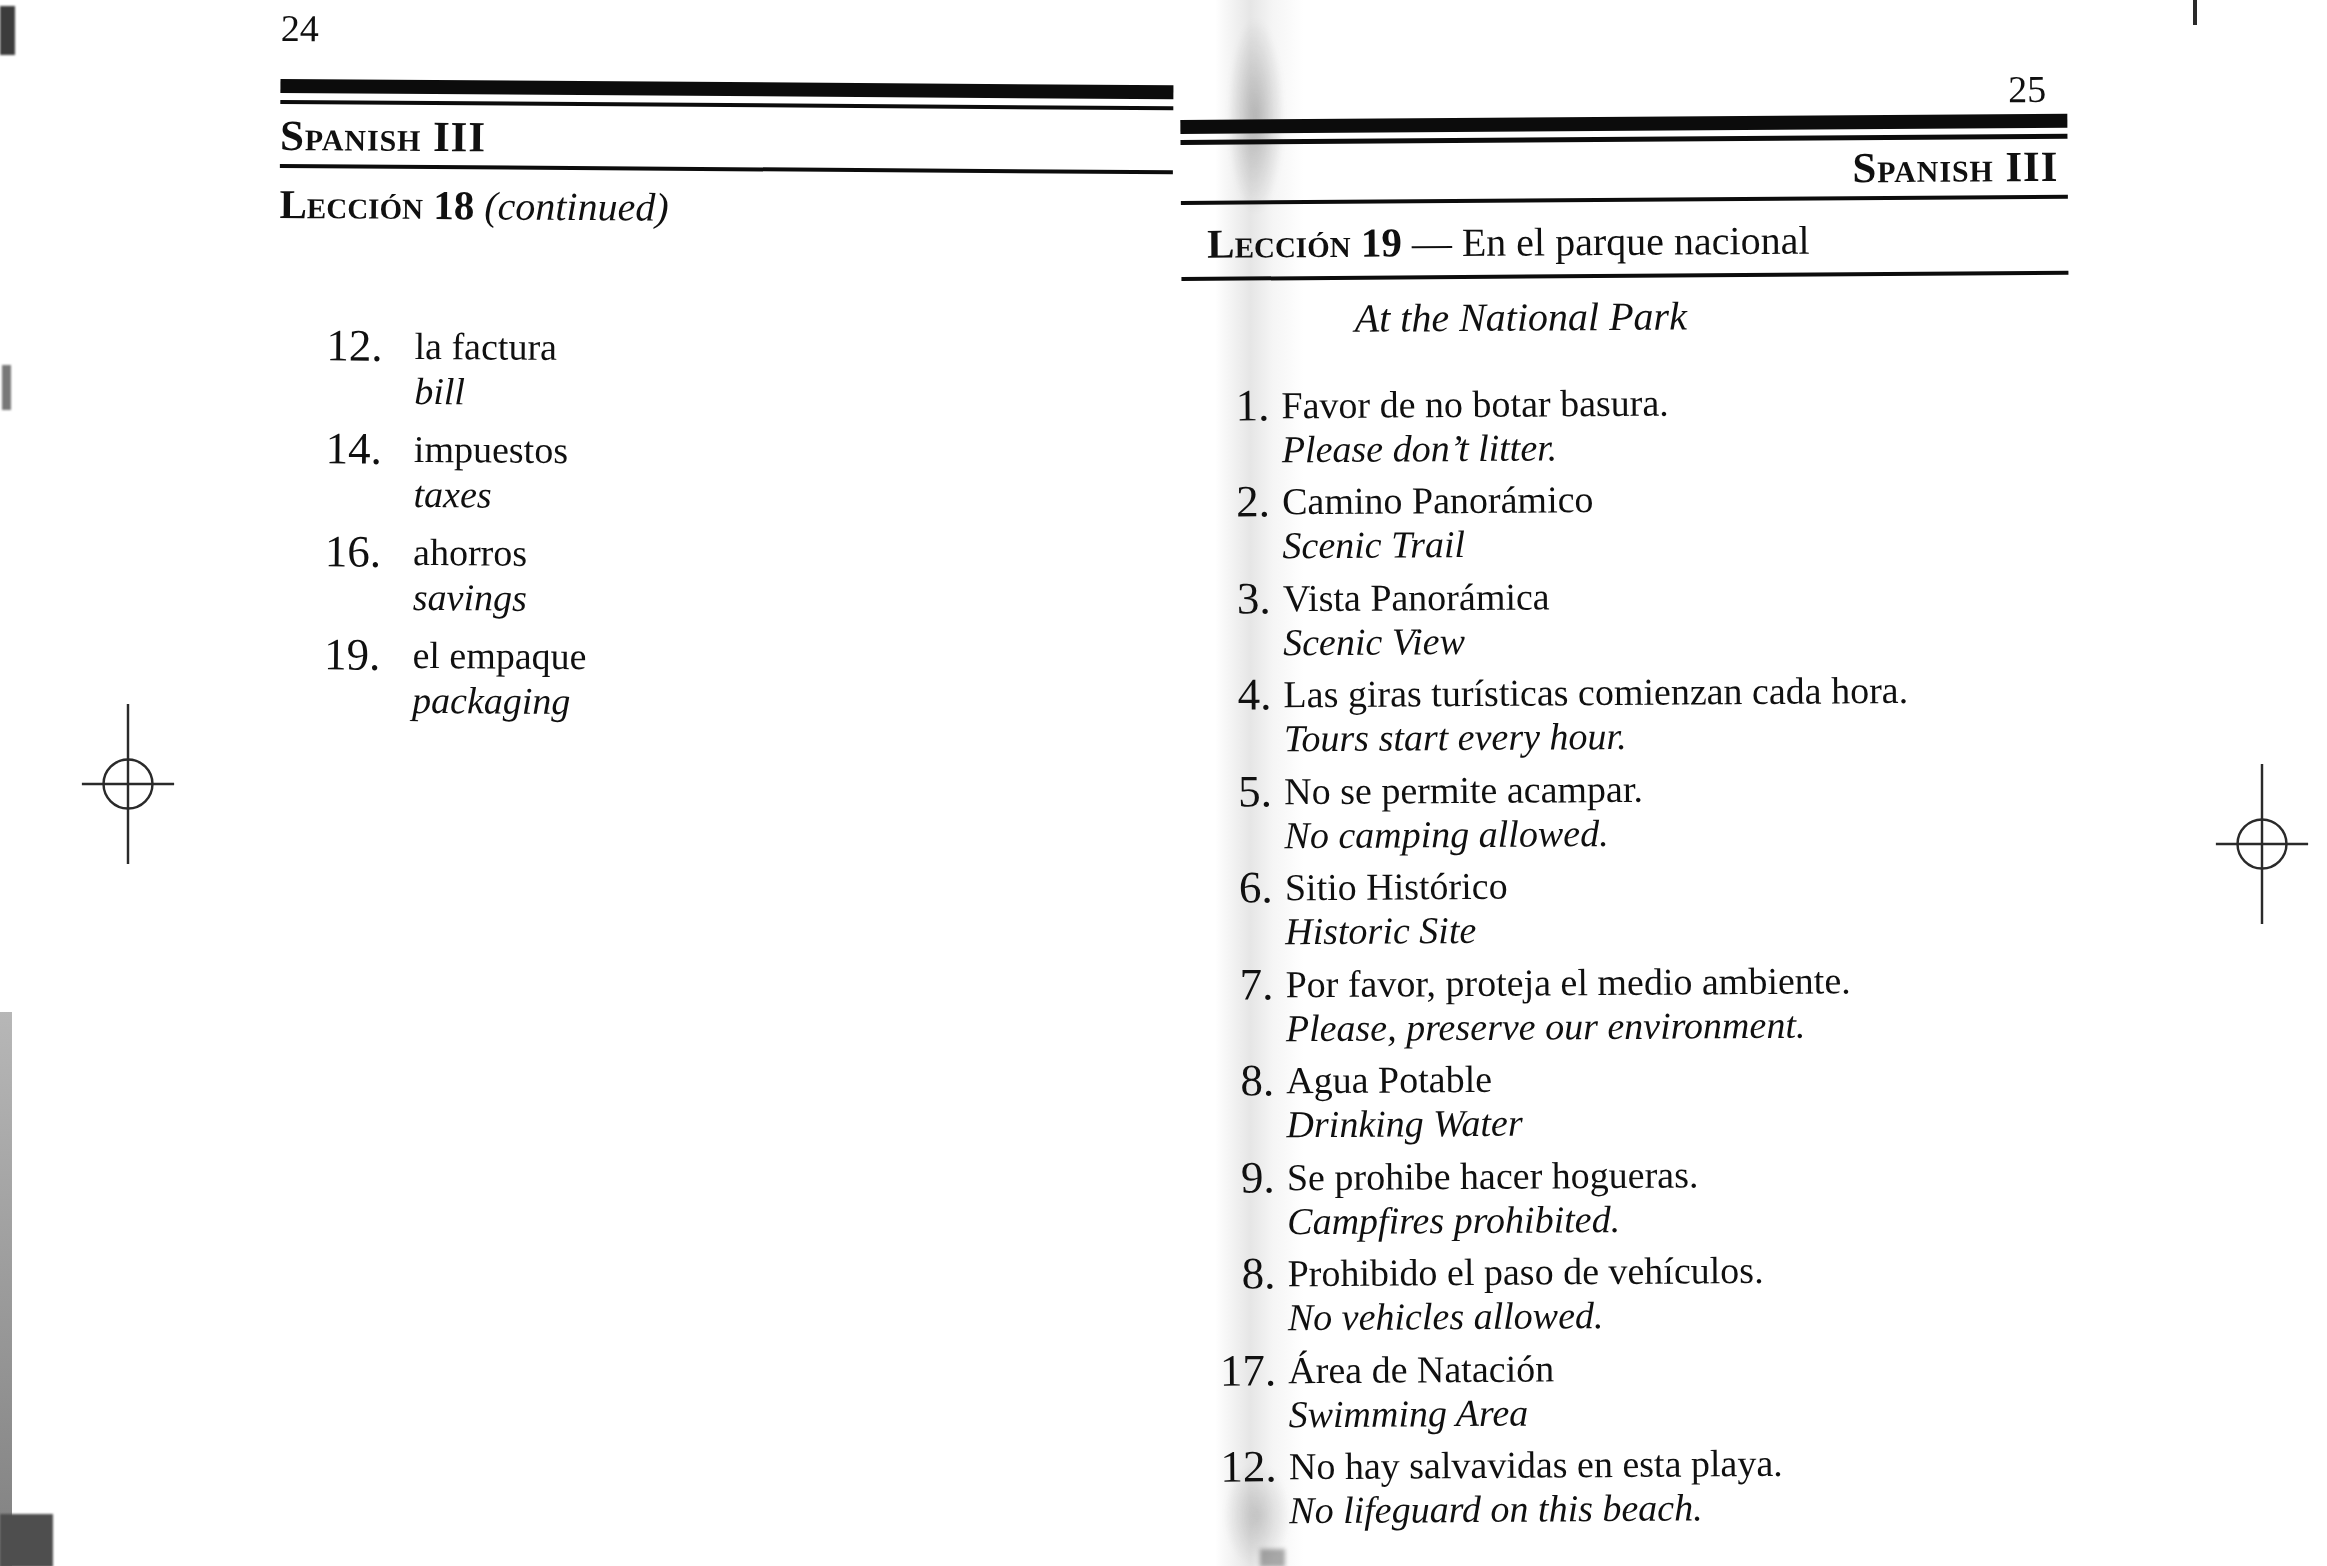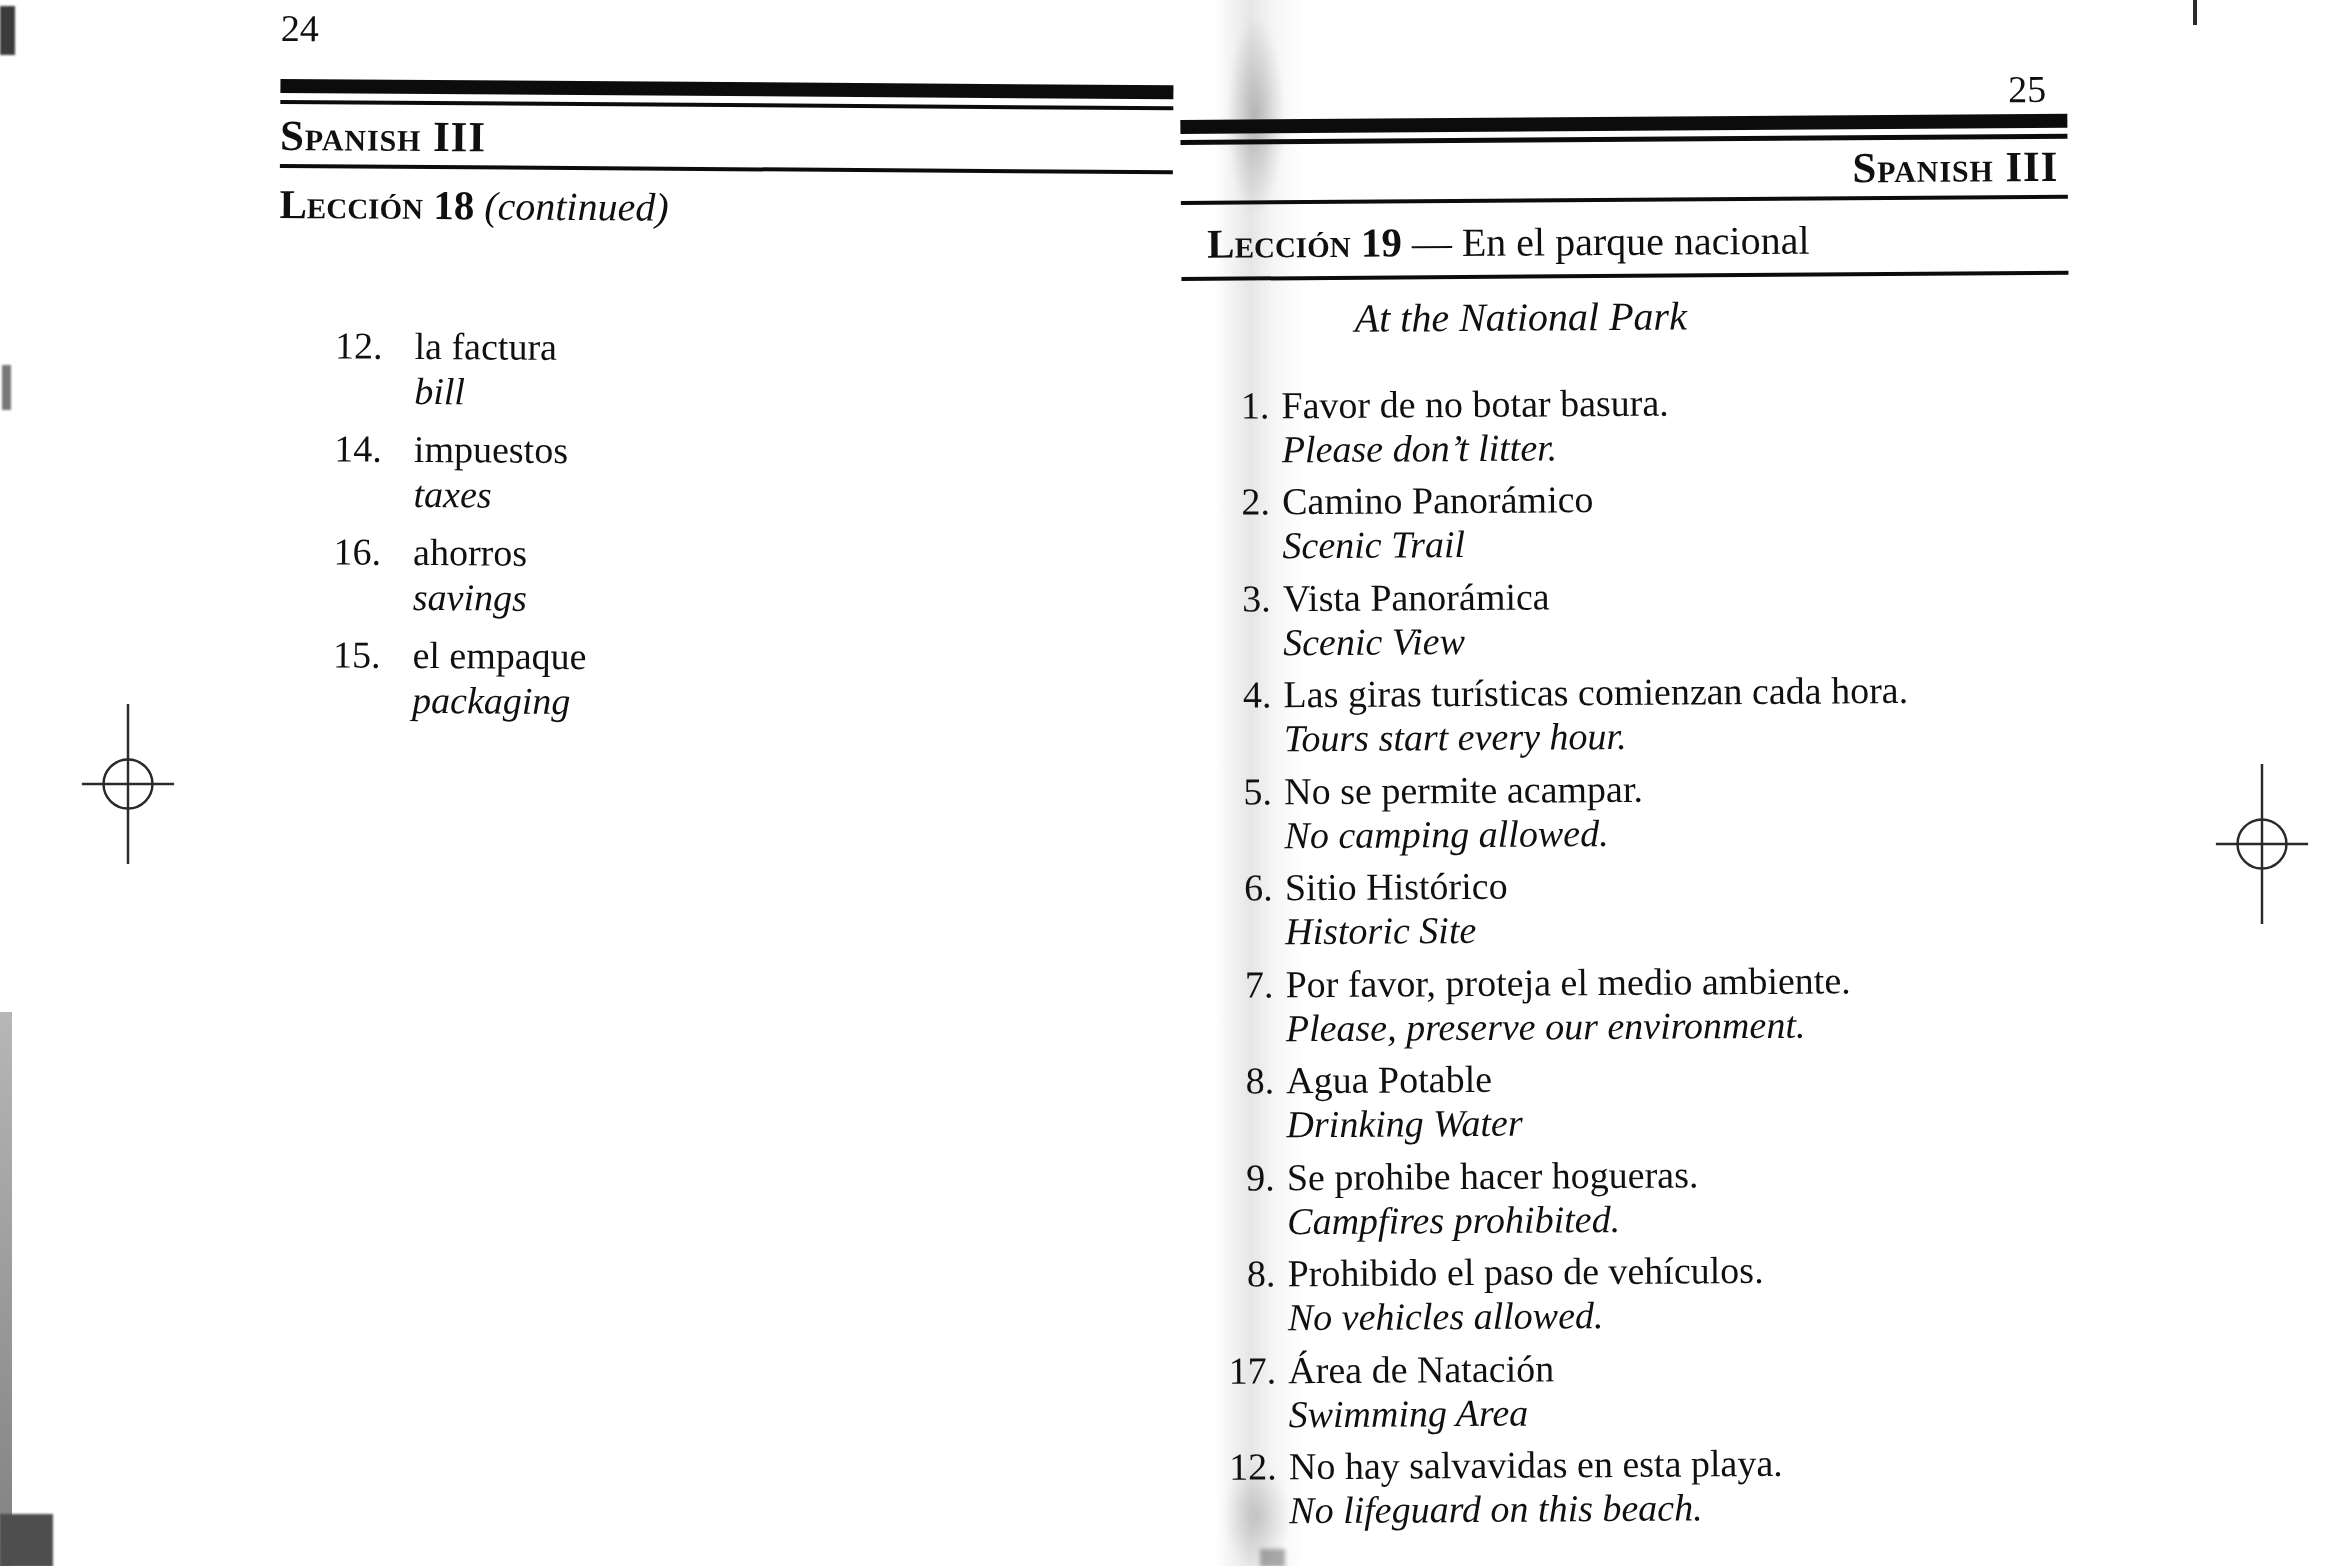--- a/index.html
+++ b/index.html
@@ -35,21 +35,21 @@
 
   .subtitle {
     margin-top:15px; width:678px; text-align:center;
     font-style:italic; font-size:40px; line-height:47px;
   }
 
   .vocab-list { }
   .vocab-item { display:flex; }
   .vl-left  .vocab-item { margin-bottom:13px; }
   .vl-right .vocab-item { margin-bottom:8.5px; }
-  .num { text-align:right; font-size:38px; line-height:44px; flex:none; }
+  .num { text-align:right; font-size:45px; line-height:44px; flex:none; }
   .vl-left  .num { width:104px; }
   .vl-right .num { width:87px; }
   .entry { flex:1; }
   .vl-left  .entry { margin-left:32px; }
   .vl-right .entry { margin-left:12.2px; }
   .es { font-size:38px; line-height:44px; white-space:nowrap; }
   .en { font-size:38px; line-height:44px; font-style:italic; white-space:nowrap; }
   .vl-left .es, .vl-left .en { line-height:45px; }
 
   
@@ -134,21 +134,21 @@
 
       <div class="vocab-item">
         <div class="num">16.</div>
         <div class="entry">
           <div class="es">ahorros</div>
           <div class="en">savings</div>
         </div>
       </div>
 
       <div class="vocab-item">
-        <div class="num">15.</div>
+        <div class="num">19.</div>
         <div class="entry">
           <div class="es">el empaque</div>
           <div class="en">packaging</div>
         </div>
       </div>
     </div>
 </div>
 
 <div class="page page-right">
   <div class="pageno pageno-right">25</div>

